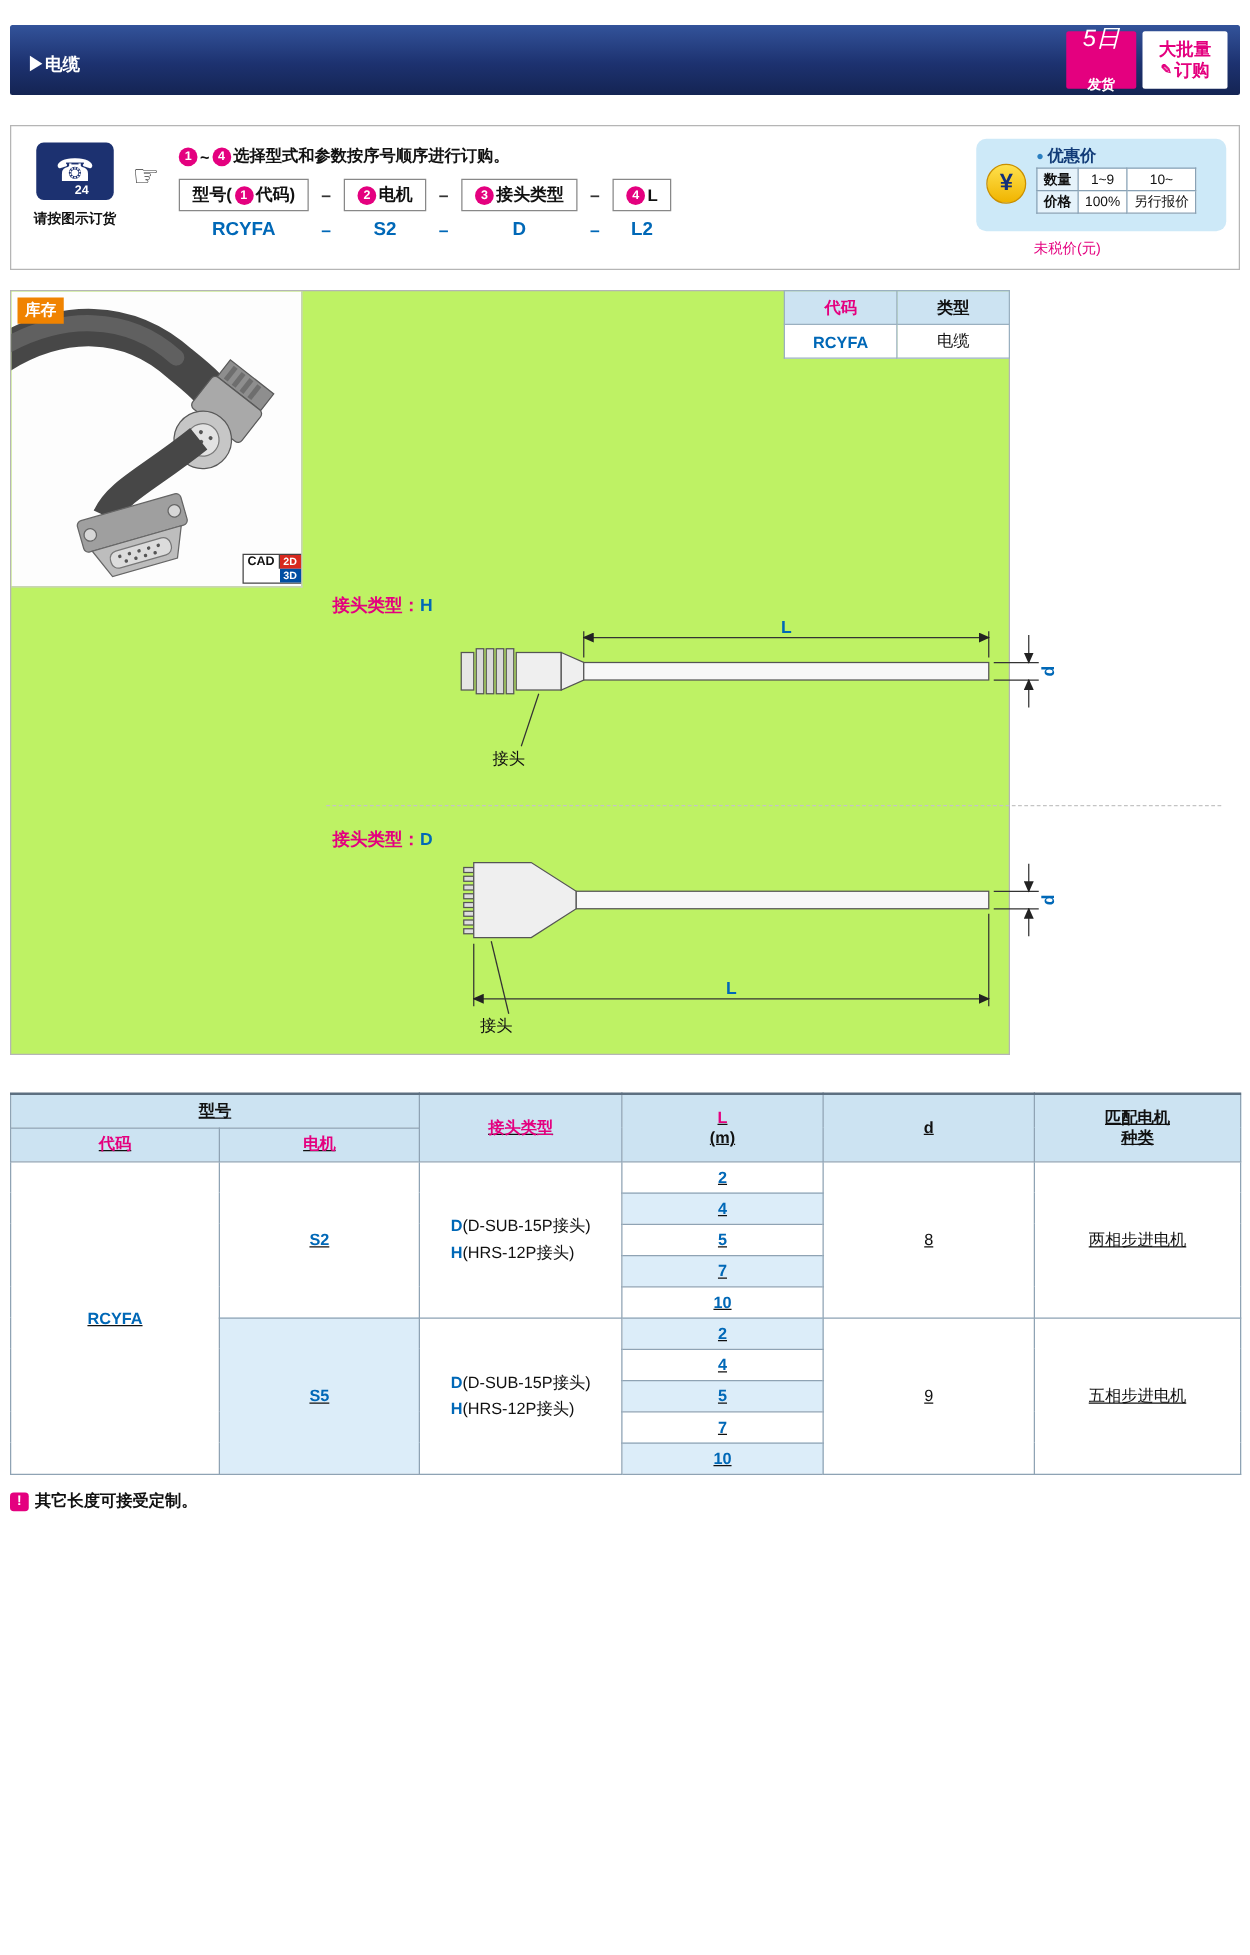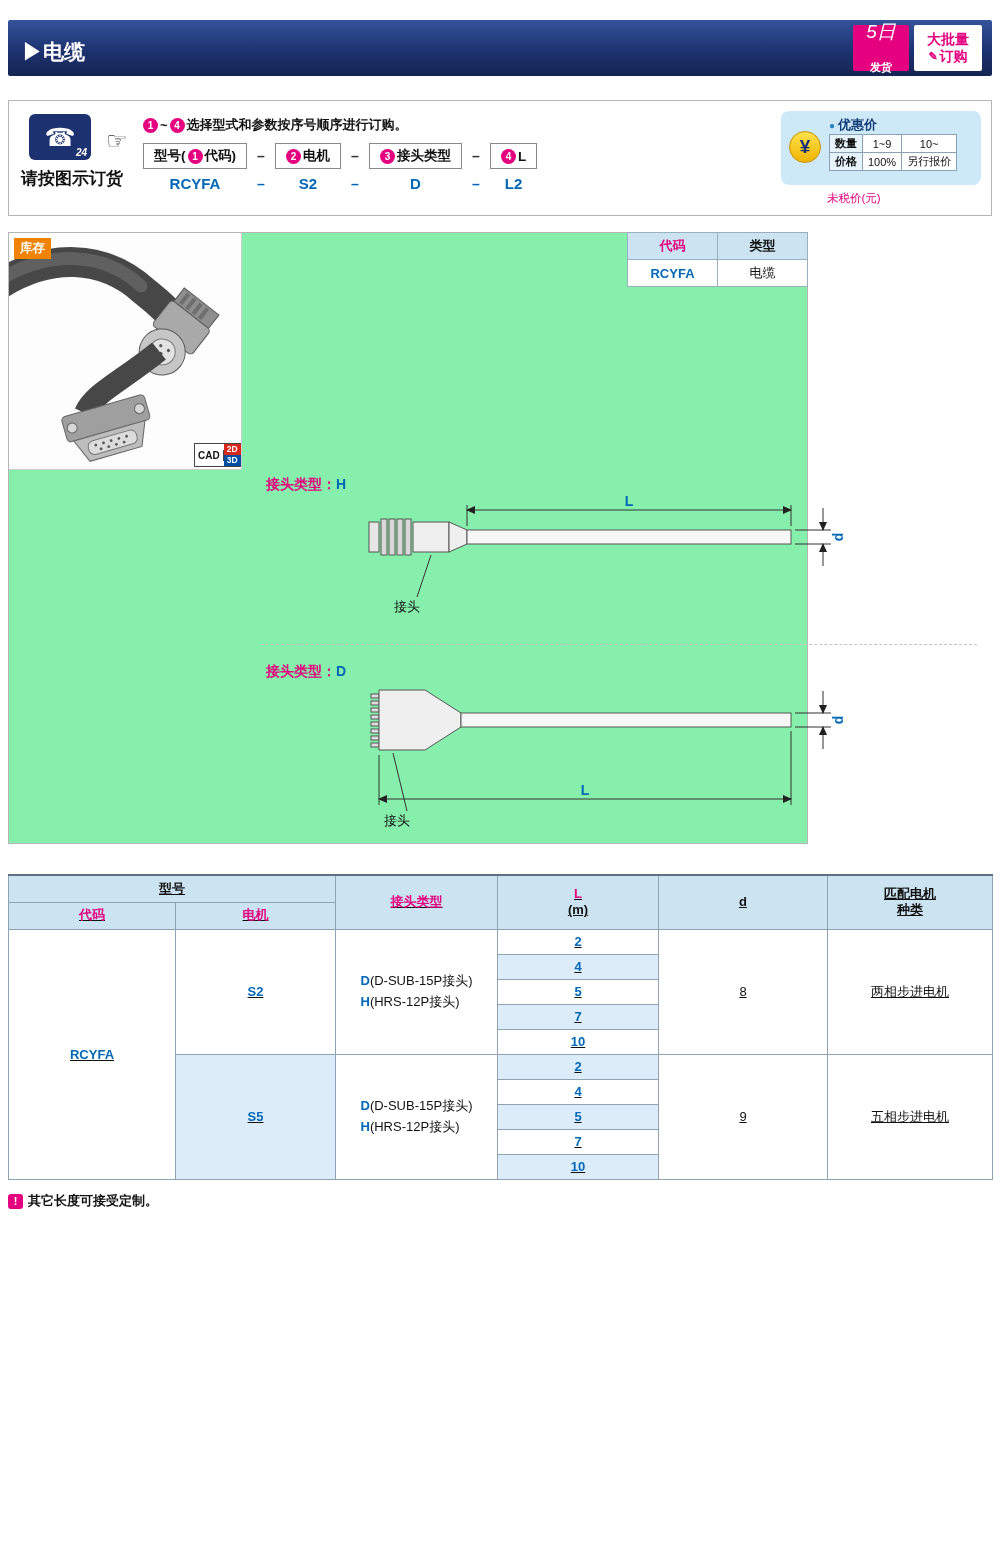--- a/index.html
+++ b/index.html
@@ -13,40 +13,40 @@
   .hdr {
     position:absolute; left:8px; top:20px; width:984px; height:56px;
     background:linear-gradient(180deg,#33539a 0%,#1d3270 55%,#142453 100%);
     display:flex; align-items:center; padding:0 10px; border-radius:2px;
   }
   .hdr-title {
     font-size:33px; font-weight:bold; letter-spacing:1px;
     background:linear-gradient(180deg,#ffffff 12%,#cfe9fb 48%,#6fb4e4 95%);
     -webkit-background-clip:text; background-clip:text; color:transparent;
   }
-  .hdr-sub { font-size:21px; font-weight:bold; color:#ffffff; margin-left:4px; margin-top:8px; }
+  .hdr-sub { font-size:14px; font-weight:bold; color:#ffffff; margin-left:4px; margin-top:8px; }
   .hdr-badges { margin-left:auto; display:flex; gap:5px; align-items:center; }
   .b5 { width:56px; height:46px; background:#e4007f; color:#fff; border-radius:2px;
         display:flex; flex-direction:column; align-items:center; justify-content:center; }
   .b5-big { font-size:19px; font-weight:normal; font-style:italic; line-height:1; }
   .b5-small { font-size:11px; font-weight:bold; margin-top:19px; }
   .bbulk { width:68px; height:46px; background:#fff; color:#e4007f; border-radius:2px;
         display:flex; flex-direction:column; align-items:center; justify-content:center; font-weight:bold; }
   .bbulk-top { font-size:14px; line-height:1.2; }
   .bbulk-bot { font-size:14px; line-height:1.2; display:flex; align-items:center; gap:2px; }
   .bbulk-icon { font-size:11px; }
 
   
   .order { position:absolute; left:8px; top:100px; width:984px; height:116px; border:1px solid #b5b5b5; background:#fff; }
   .phone-wrap { position:absolute; left:12px; top:13px; width:78px; text-align:center; }
   .phone-icon { width:62px; height:46px; background:#1c3170; border-radius:6px; color:#fff;
         display:flex; align-items:center; justify-content:center; position:relative; margin:0 auto; }
   .phone-glyph { font-size:25px; line-height:1; }
-  .phone-24 { position:absolute; right:4px; bottom:2px; font-size:10px; font-weight:bold; font-style:italic; }
-  .phone-cap { font-size:17px; font-weight:bold; margin-top:7px; white-space:nowrap;text-align:right; }
+  .phone-24 { position:absolute; right:20px; bottom:2px; font-size:10px; font-weight:bold; }
+  .phone-cap { font-size:11px; font-weight:bold; margin-top:7px; white-space:nowrap; }
   .pointer { position:absolute; left:97px; top:26px; font-size:24px; color:#333; }
   .instr { position:absolute; left:134px; top:15px; font-size:13px; font-weight:bold; display:flex; align-items:center; gap:2px; }
   .cnum { display:inline-flex; width:15px; height:15px; border-radius:50%; background:#e4007f; color:#fff;
         font-size:10px; font-weight:bold; align-items:center; justify-content:center; flex:none; }
   .model-row { position:absolute; left:134px; top:42px; display:flex; align-items:flex-start; }
   .mcol { display:flex; flex-direction:column; align-items:center; }
   .mbox { border:1px solid #888; background:#fff; padding:0 10px; height:26px; font-size:13.5px; font-weight:bold;
         display:flex; align-items:center; gap:2px; white-space:nowrap; }
   .msep { display:flex; flex-direction:column; align-items:center; width:28px; }
   .msep .d1 { font-size:14px; font-weight:bold; color:#333; line-height:26px; }
@@ -58,24 +58,24 @@
   .price-bullet { color:#2a7fc1; font-size:10px; }
   .yen { position:absolute; left:8px; top:20px; width:32px; height:32px; border-radius:50%;
         background:linear-gradient(180deg,#ffe14d,#f0b400); border:1px solid #c98f00;
         color:#14307a; font-size:19px; font-weight:bold; display:flex; align-items:center; justify-content:center; }
   .price table { border-collapse:collapse; margin-left:40px; margin-top:0; }
   .price td { border:1px solid #8aa2b5; font-size:11px; padding:1px 5px; background:#fff; text-align:center; height:17px; white-space:nowrap; }
   .price td.lbl { background:#e6f3fb; font-weight:bold; }
   .price-note { position:absolute; left:778px; top:90px; font-size:11.5px; font-weight:normal; color:#e4007f; white-space:nowrap;margin-left:40px; }
 
   
-  .product { position:absolute; left:8px; top:232px; width:800px; height:612px; border:1px solid #b5b5b5; background:#86efac; }
+  .product { position:absolute; left:8px; top:232px; width:800px; height:612px; border:1px solid #b5b5b5; background:#bef264; }
   .photo { position:absolute; left:0; top:0; width:233px; height:237px; border-right:1px solid #ccc; border-bottom:1px solid #ccc; overflow:hidden; }
   .stock { position:absolute; left:5px; top:5px; background:#f08300; color:#fff; font-size:12.5px; font-weight:bold; padding:2px 6px; z-index:3; }
-  .cadbox { position:absolute; left:185px; top:210px; display:flex; border:1px solid #444; background:#fff; z-index:3; align-items:center; }
+  .cadbox { position:absolute; left:185px; top:210px; display:flex; border:1px solid #444; background:#fff; z-index:3; align-items:flex-start; }
   .cad-label { font-size:10px; font-weight:bold; padding:0 3px; border-right:1px solid #444; display:flex; align-items:center; }
   .cad-col { display:flex; flex-direction:column; }
   .cad-2d { background:#d7281e; color:#fff; font-size:8.5px; font-weight:bold; padding:0 3px; line-height:11px; text-align:center; }
   .cad-3d { background:#004ea2; color:#fff; font-size:8.5px; font-weight:bold; padding:0 3px; line-height:11px; text-align:center; }
 
   .type-table { position:absolute; right:-1px; top:-1px; border-collapse:collapse; }
   .type-table td { width:90px; height:27px; text-align:center; font-size:13px; border:1px solid #9ab0c0; background:#fff; }
   .type-table .th { background:#cce3f2; font-weight:bold; }
 
   .diag-label { position:absolute; font-size:14px; font-weight:bold; color:#e4007f; white-space:nowrap; }

